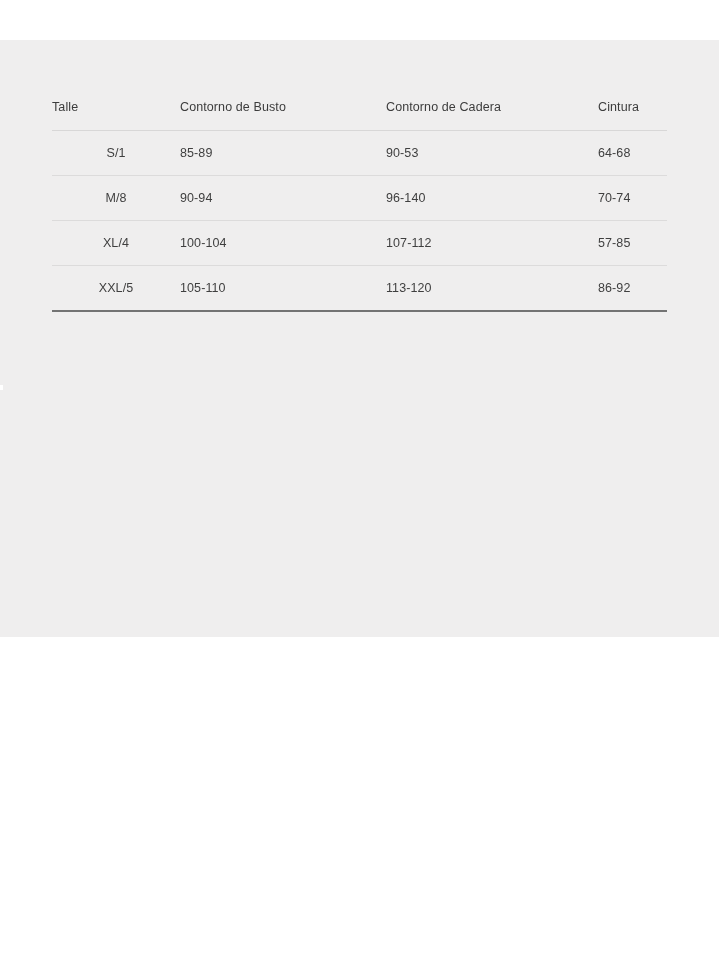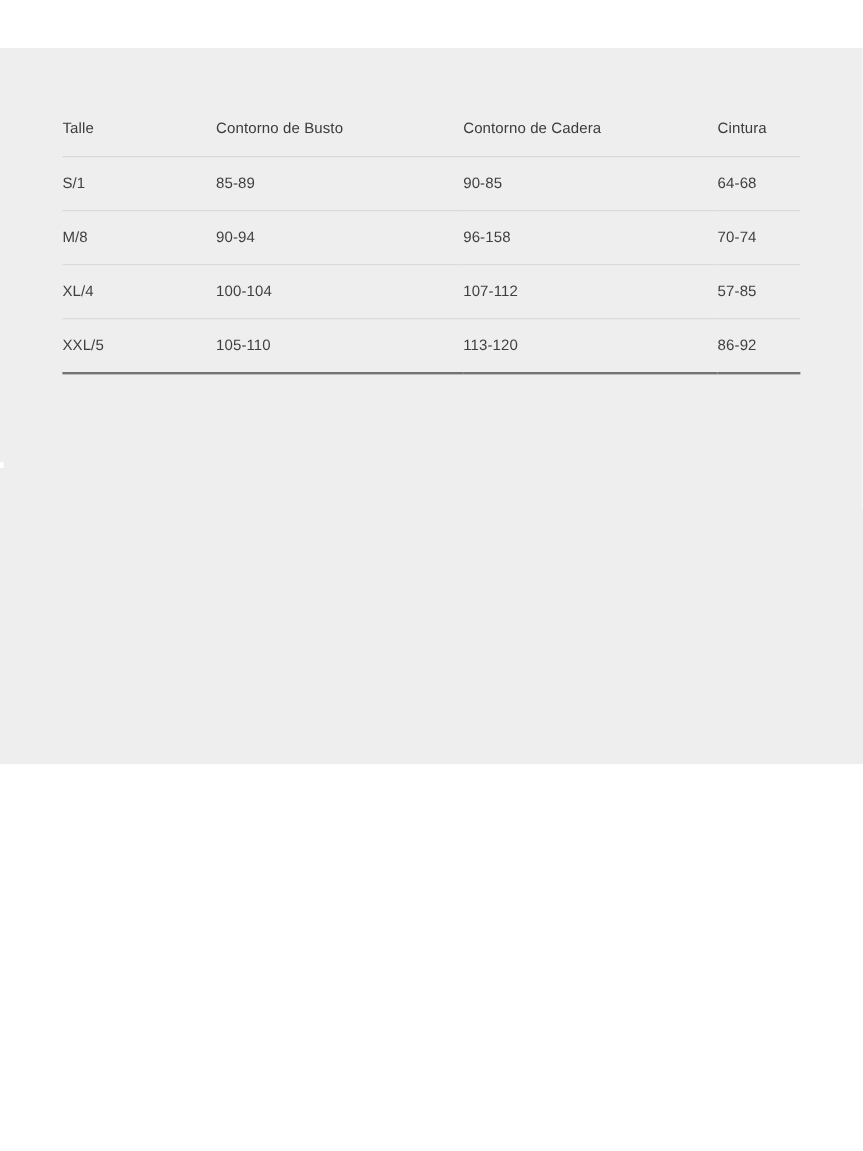--- a/index.html
+++ b/index.html
@@ -57,20 +57,21 @@
   }
   .size-table tbody tr:last-child td {
     border-bottom: 2px solid #737373;
   }
   .col-size   { width: 128px; }
   .col-bust   { width: 206px; }
   .col-hip    { width: 212px; }
   .col-waist  { width: 69px; }
   .cell-size {
     color: #2f2f2f;
+    text-align: center;
   }
   .bottom-blank {
     position: absolute;
     left: 0;
     top: 597px;
     width: 719px;
     height: 362px;
     background: #ffffff;
   }
   .edge-nick {
@@ -101,27 +102,27 @@
           <th>Talle</th>
           <th>Contorno de Busto</th>
           <th>Contorno de Cadera</th>
           <th>Cintura</th>
         </tr>
       </thead>
       <tbody>
         <tr>
           <td class="cell-size">S/1</td>
           <td>85-89</td>
-          <td>90-85</td>
+          <td>90-53</td>
           <td>64-68</td>
         </tr>
         <tr>
           <td class="cell-size">M/8</td>
           <td>90-94</td>
-          <td>96-158</td>
+          <td>96-140</td>
           <td>70-74</td>
         </tr>
         <tr>
           <td class="cell-size">XL/4</td>
           <td>100-104</td>
           <td>107-112</td>
           <td>57-85</td>
         </tr>
         <tr>
           <td class="cell-size">XXL/5</td>

